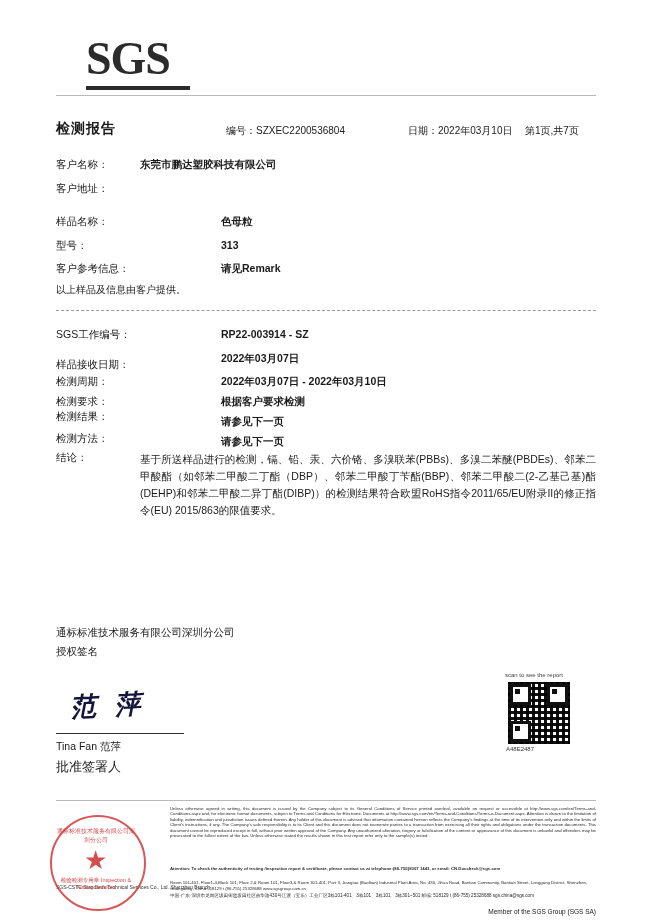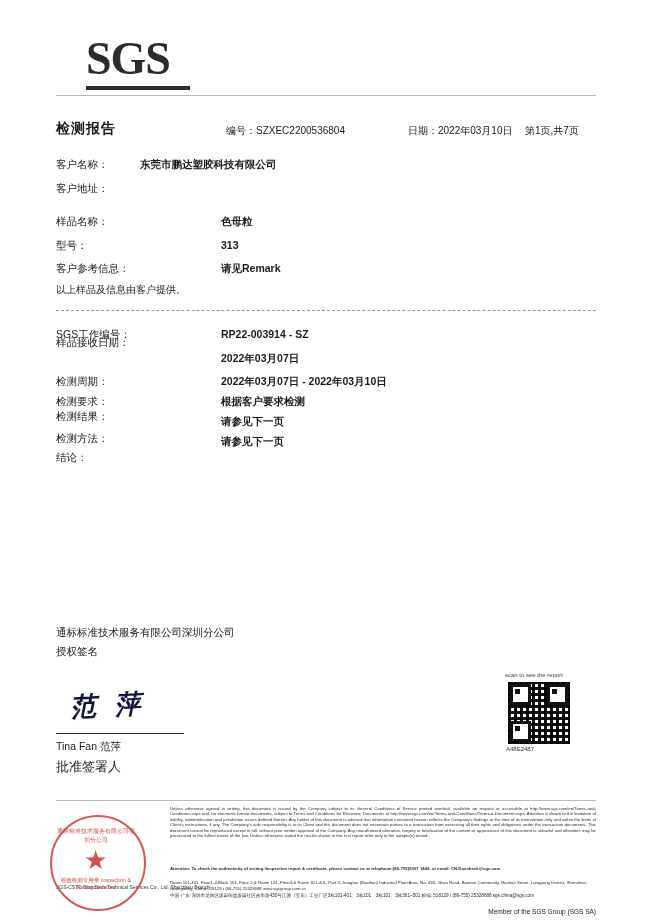--- a/index.html
+++ b/index.html
@@ -369,36 +369,37 @@
     <div class="field-label" style="top:262px">客户参考信息：</div>
     <div class="field-value v-indent-b" style="top:262px">请见Remark</div>
 
     <div class="note-line" style="top:283px">以上样品及信息由客户提供。</div>
 
     <div class="dashed" style="top:310px"></div>
 
     <div class="field-label" style="top:328px">SGS工作编号：</div>
     <div class="field-value v-indent-b" style="top:328px">RP22-003914 - SZ</div>
 
-    <div class="field-label" style="top:336px">样品接收日期：</div>
+    <div class="field-label" style="top:358px">样品接收日期：</div>
     <div class="field-value v-indent-b" style="top:352px">2022年03月07日</div>
 
     <div class="field-label" style="top:375px">检测周期：</div>
     <div class="field-value v-indent-b" style="top:375px">2022年03月07日 - 2022年03月10日</div>
 
     <div class="field-label" style="top:395px">检测要求：</div>
     <div class="field-value v-indent-b" style="top:395px">根据客户要求检测</div>
 
     <div class="field-label" style="top:432px">检测方法：</div>
     <div class="field-value v-indent-b" style="top:415px">请参见下一页</div>
 
     <div class="field-label" style="top:410px">检测结果：</div>
     <div class="field-value v-indent-b" style="top:435px">请参见下一页</div>
 
     <div class="concl-label">结论：</div>
+    <div class="concl-body">基于所送样品进行的检测，镉、铅、汞、六价铬、多溴联苯(PBBs)、多溴二苯醚(PBDEs)、邻苯二甲酸酯（如邻苯二甲酸二丁酯（DBP）、邻苯二甲酸丁苄酯(BBP)、邻苯二甲酸二(2-乙基己基)酯(DEHP)和邻苯二甲酸二异丁酯(DIBP)）的检测结果符合欧盟RoHS指令2011/65/EU附录II的修正指令(EU) 2015/863的限值要求。</div>
 
     <div class="sig-company">通标标准技术服务有限公司深圳分公司</div>
     <div class="sig-auth">授权签名</div>
     <div class="sig-script">范 萍</div>
     <div class="sig-rule"></div>
     <div class="sig-name">Tina Fan 范萍</div>
     <div class="sig-role">批准签署人</div>
 
     <div class="qr-caption">scan to see the report</div>
     <div class="qr-box">

